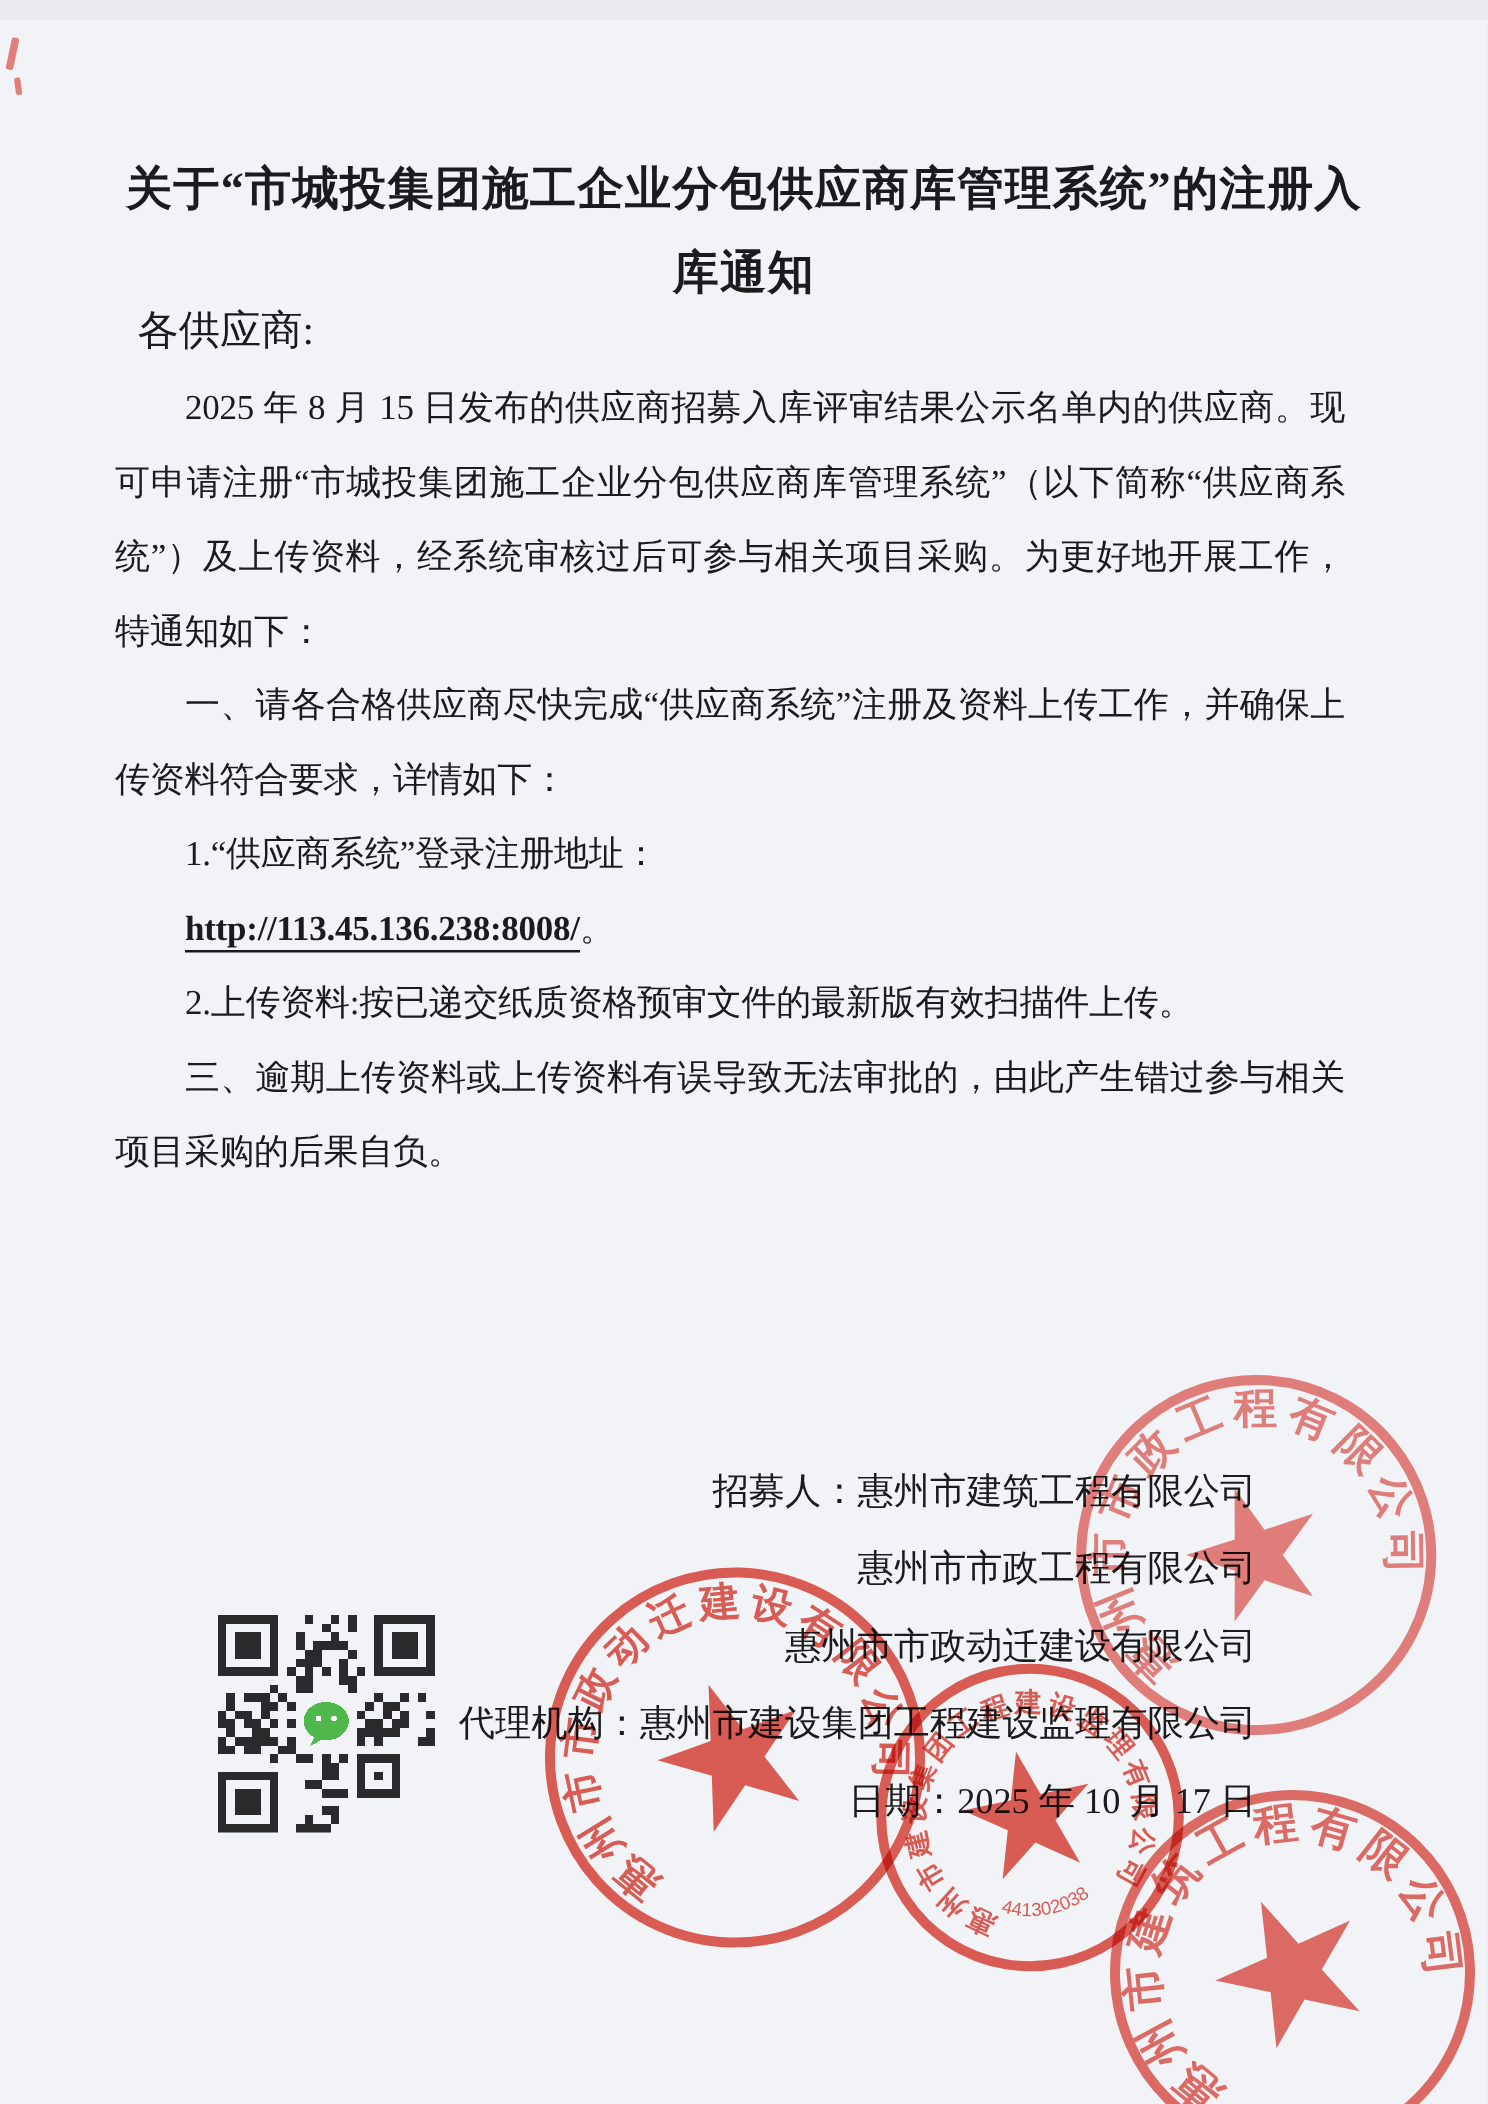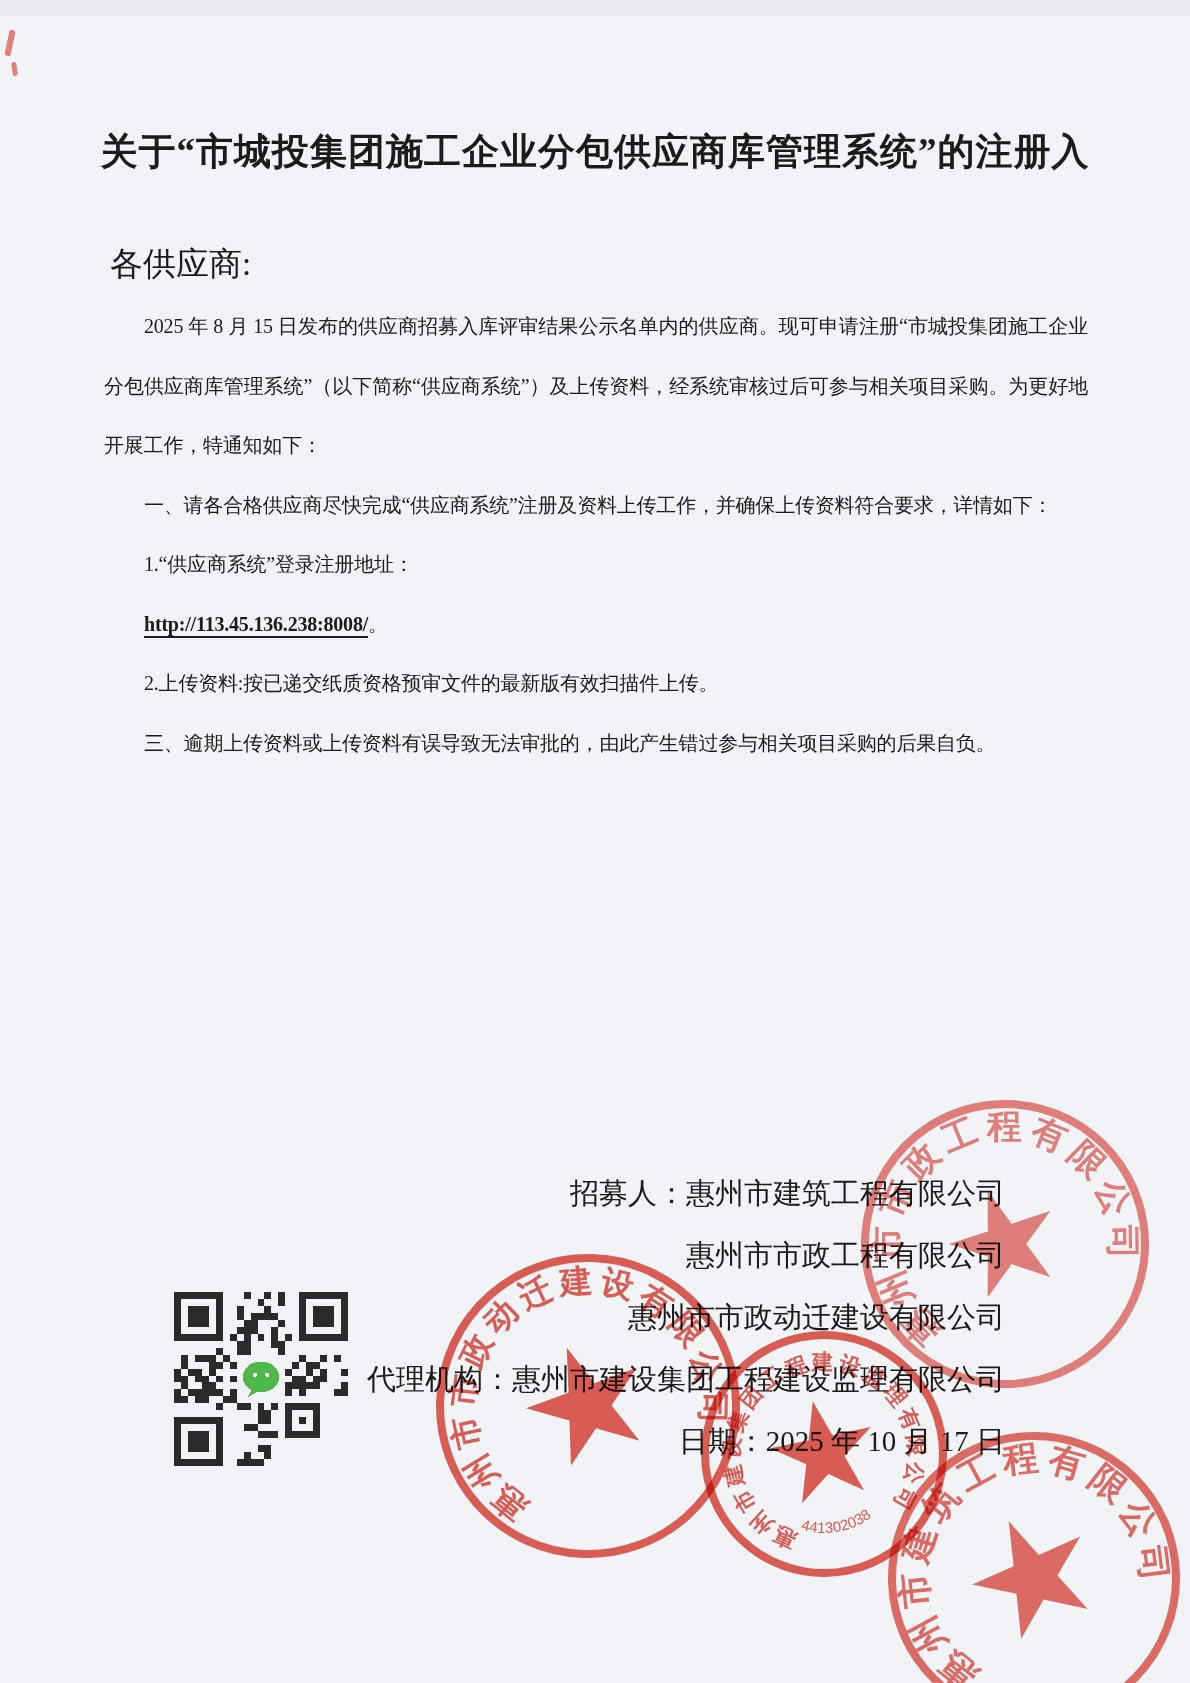--- a/index.html
+++ b/index.html
@@ -17,22 +17,22 @@
     text-align:center;
     font-size:37px;font-weight:600;
     line-height:67px;
     letter-spacing:1px;
   }
   .salutation{
     position:absolute;top:226px;left:110px;
     font-size:33px;
   }
   .body{
-    position:absolute;top:281px;left:104px;width:984px;
-    font-size:20px;line-height:59.5px;
+    position:absolute;top:281px;left:92px;width:984px;
+    font-size:28px;line-height:59.5px;
     text-align:justify;
     letter-spacing:-0.2px;
   }
   .body p{margin:0;text-indent:2em;}
   .body p.url-line{text-align:left;}
   .url{border-bottom:2px solid #1b1b1d;padding-bottom:1px;font-weight:bold;}
   .sign{
     position:absolute;top:1146px;right:185px;left:110px;
     text-align:right;
     font-size:29px;line-height:62px;
@@ -54,20 +54,21 @@
 </head>
 <body>
 
 <div class="page">
 
   <div class="artifact" style="left:7px;top:14px;width:6px;height:26px;transform:rotate(12deg);"></div>
   <div class="artifact" style="left:12px;top:46px;width:5px;height:14px;transform:rotate(-8deg);"></div>
 
   <div class="title">
     <div>关于“市城投集团施工企业分包供应商库管理系统”的注册入</div>
+    <div>库通知</div>
   </div>
 
   <div class="salutation">各供应商:</div>
 
   <div class="body" id="body-paragraphs">
       <p>2025 年 8 月 15 日发布的供应商招募入库评审结果公示名单内的供应商。现可申请注册“市城投集团施工企业分包供应商库管理系统”（以下简称“供应商系统”）及上传资料，经系统审核过后可参与相关项目采购。为更好地开展工作，特通知如下：</p>
       <p>一、请各合格供应商尽快完成“供应商系统”注册及资料上传工作，并确保上传资料符合要求，详情如下：</p>
       <p>1.“供应商系统”登录注册地址：</p>
       <p class="url-line"><span class="url">http://113.45.136.238:8008/</span><span>。</span></p>
       <p>2.上传资料:按已递交纸质资格预审文件的最新版有效扫描件上传。</p>

